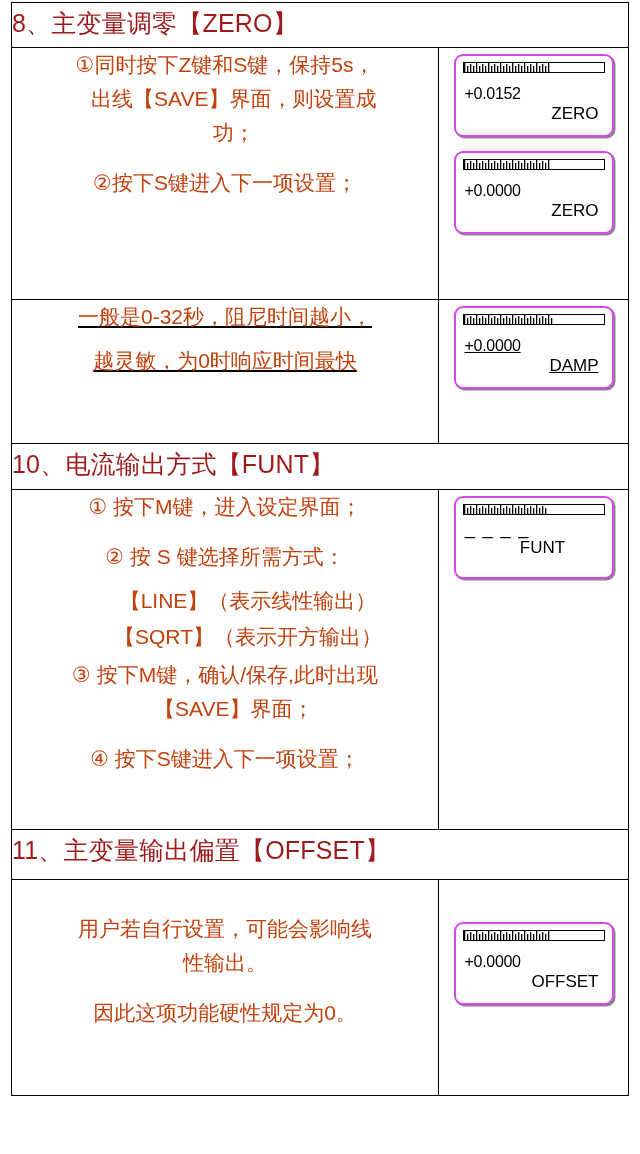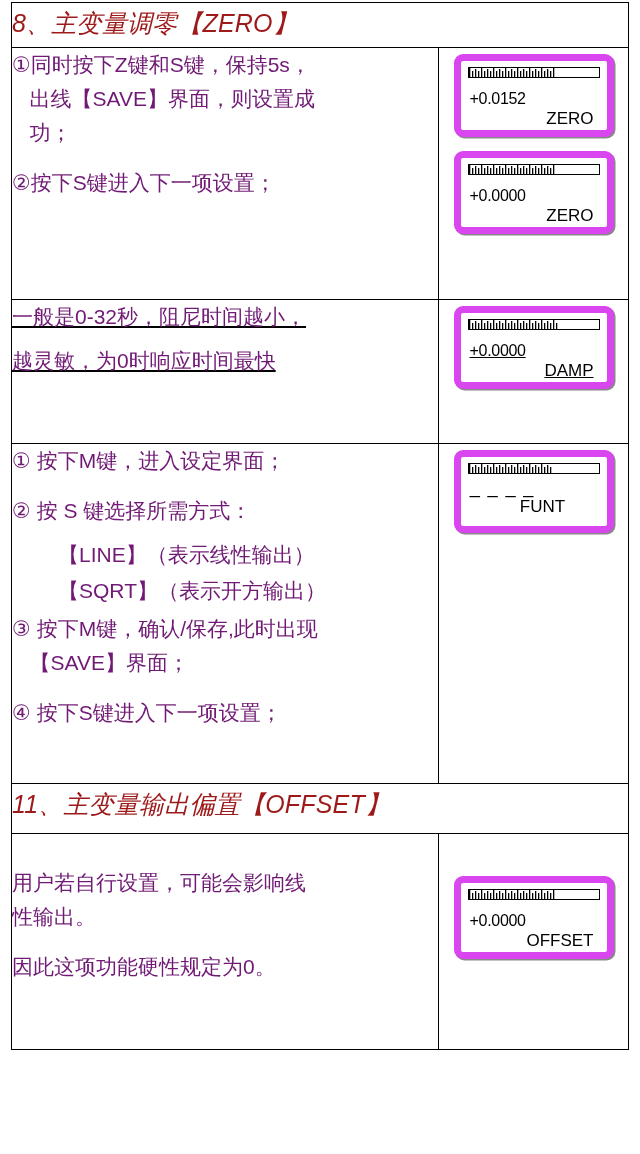--- a/index.html
+++ b/index.html
@@ -36,21 +36,20 @@
     border: 1px solid #000000;
     padding: 0;
     vertical-align: top;
     background: #ffffff;
   }
 
   
   .section-head-cell {
     padding: 3px 0 4px 8px;
     height: 42px;
-    font-style: italic;
   }
   .section-head {
     color: #9E1A1A;
     font-size: 25px;
     line-height: 40px;
     white-space: nowrap;
     font-weight: 400;
     letter-spacing: 0.2px;
   }
 
@@ -61,23 +60,24 @@
   }
   .body-right {
     width: 189px;
     padding: 0;
     position: relative;
   }
 
   .para {
     font-size: 21px;
     line-height: 34px;
-    color: #701a75;
+    color: #c2410c;
     margin: 0 0 16px 0;
     white-space: pre-wrap;
+    text-align: center;
   }
   .para:last-child { margin-bottom: 0; }
   .para.tight { margin-bottom: 10px; }
   .para.sub {
     margin: 0 0 2px 0;
     padding-left: 46px;
   }
   .para.sub-last { margin-bottom: 4px; }
 
   
@@ -86,21 +86,21 @@
     flex-direction: column;
     align-items: center;
     justify-content: center;
     height: 100%;
     padding: 6px 0;
     box-sizing: border-box;
   }
   .lcd {
     width: 160px;
     height: 83px;
-    border: 7px solid #d946ef;
+    border: 2px solid #d946ef;
     border-radius: 9px;
     background: #ffffff;
     box-sizing: border-box;
     padding: 6px 7px 5px 7px;
     position: relative;
     box-shadow: 1.5px 1.5px 0 0 #888888;
   }
   .lcd-scale {
     position: relative;
     height: 11px;
@@ -316,20 +316,25 @@
                   </g>
                 </svg>
               </div>
               <div class="lcd-value">+0.0000</div>
               <div class="lcd-tag">DAMP</div>
             </div>
           </div>
         </td>
       </tr>
 
+      <tr class="r-h10">
+        <td class="section-head-cell" colspan="2">
+          <div class="section-head">10、电流输出方式【FUNT】</div>
+        </td>
+      </tr>
       <tr class="r-b10">
         <td class="body-left">
           <p class="para">① 按下M键，进入设定界面；</p>
           <p class="para tight">② 按 S 键选择所需方式：</p>
           <p class="para sub">【LINE】（表示线性输出）</p>
           <p class="para sub sub-last">【SQRT】（表示开方输出）</p>
           <p class="para">③ 按下M键，确认/保存,此时出现
    【SAVE】界面；</p>
           <p class="para">④ 按下S键进入下一项设置；</p>
         </td>

